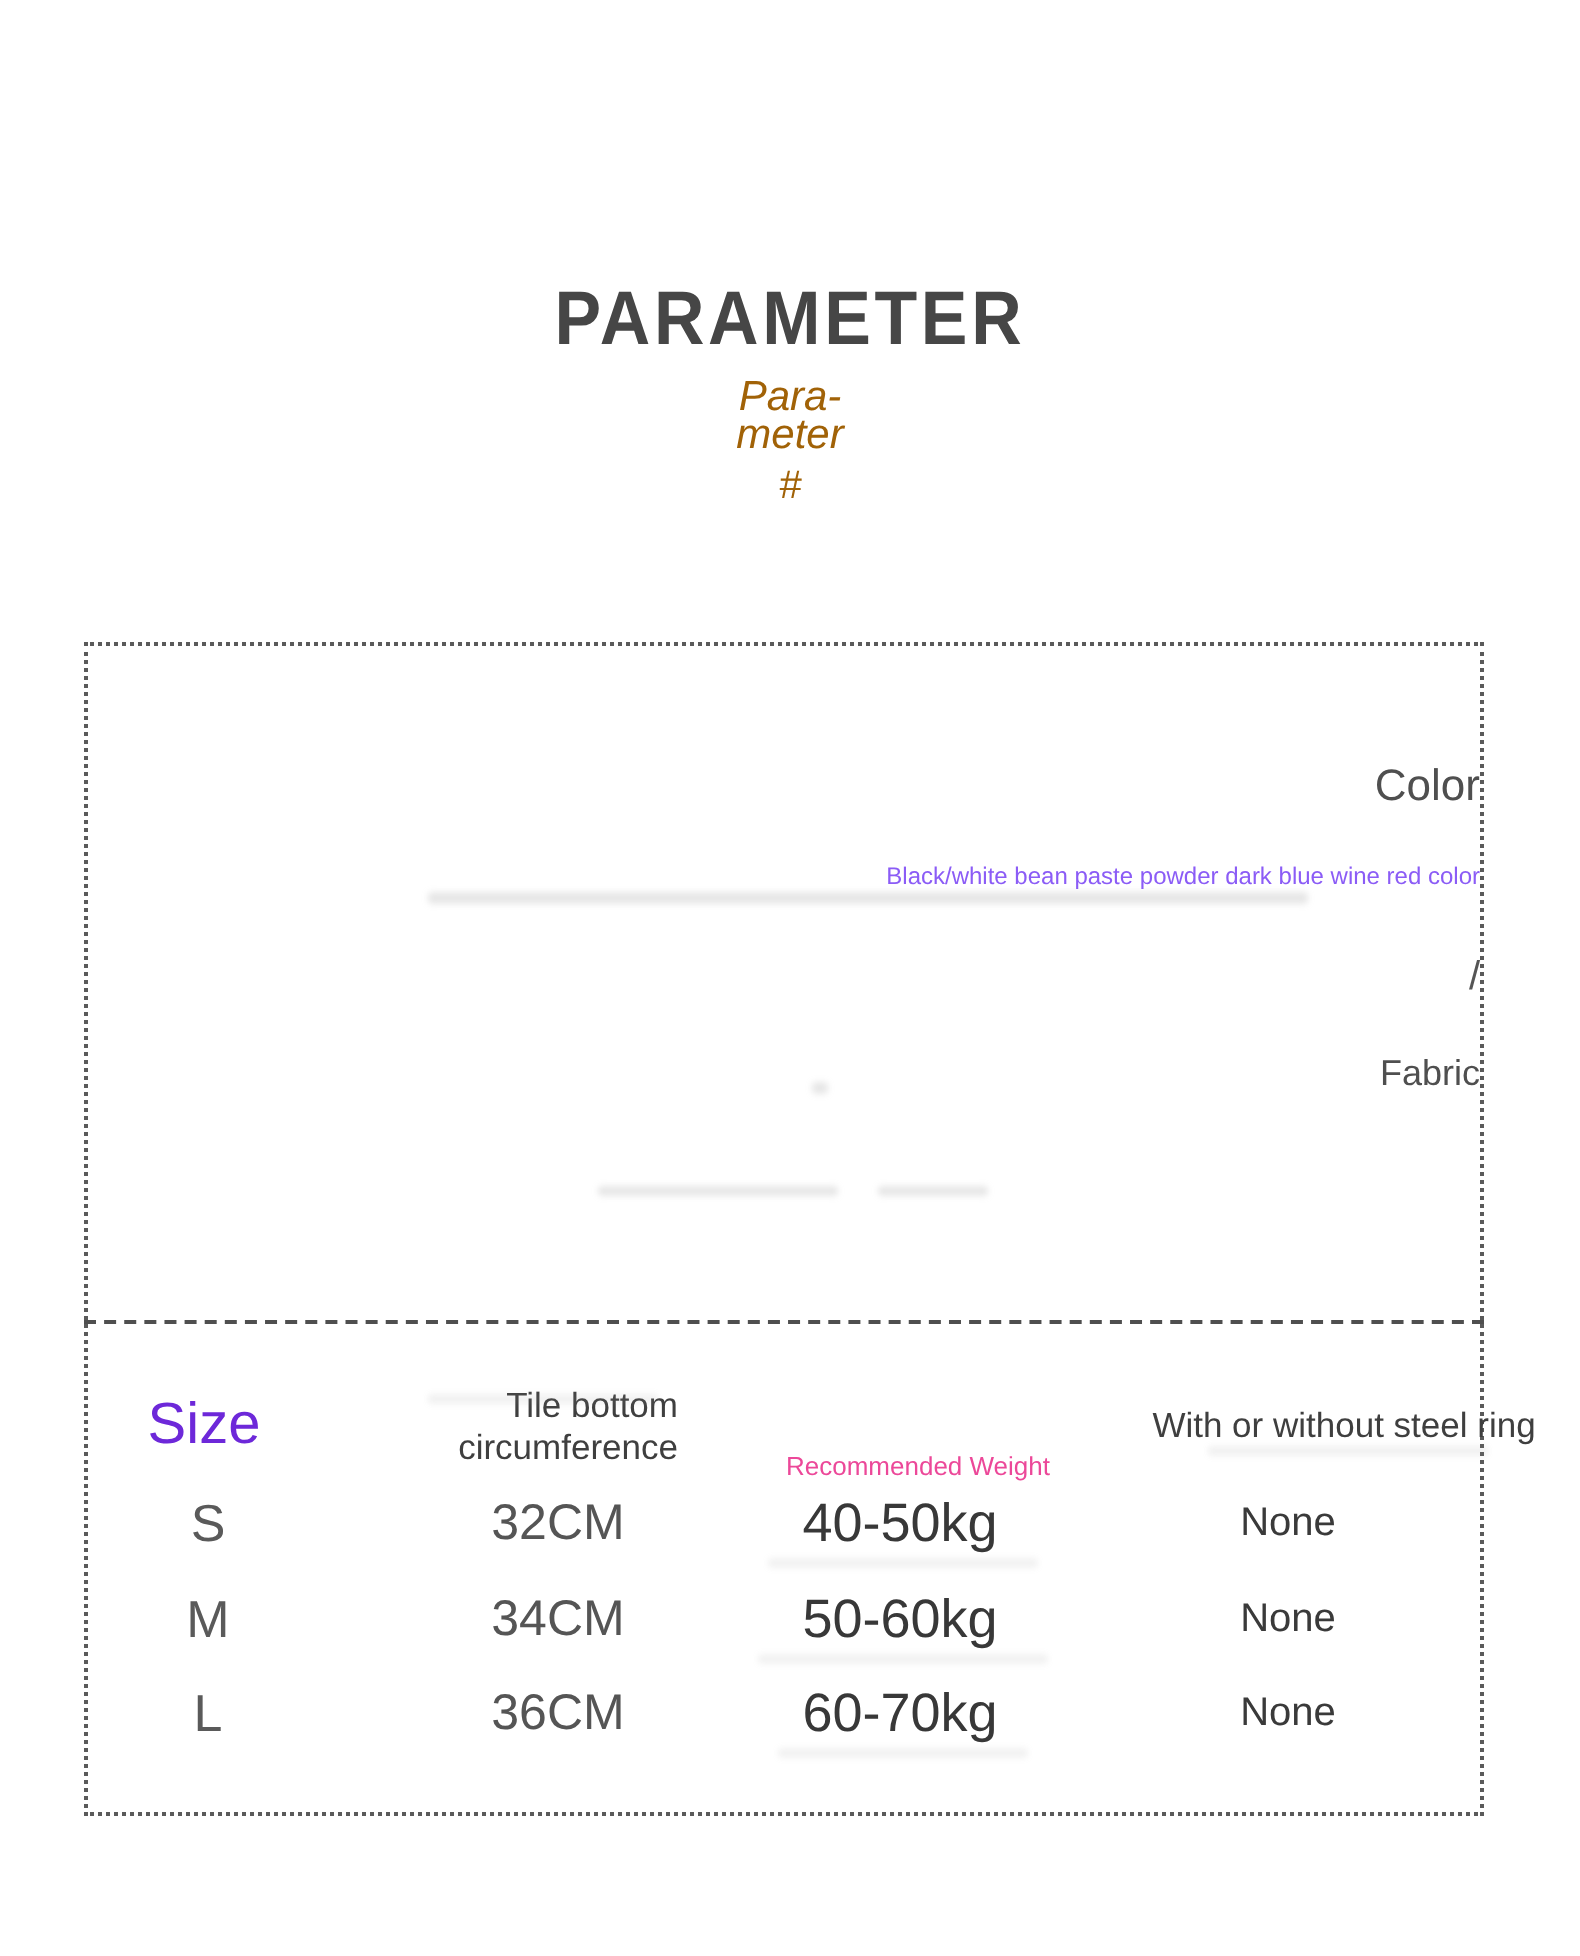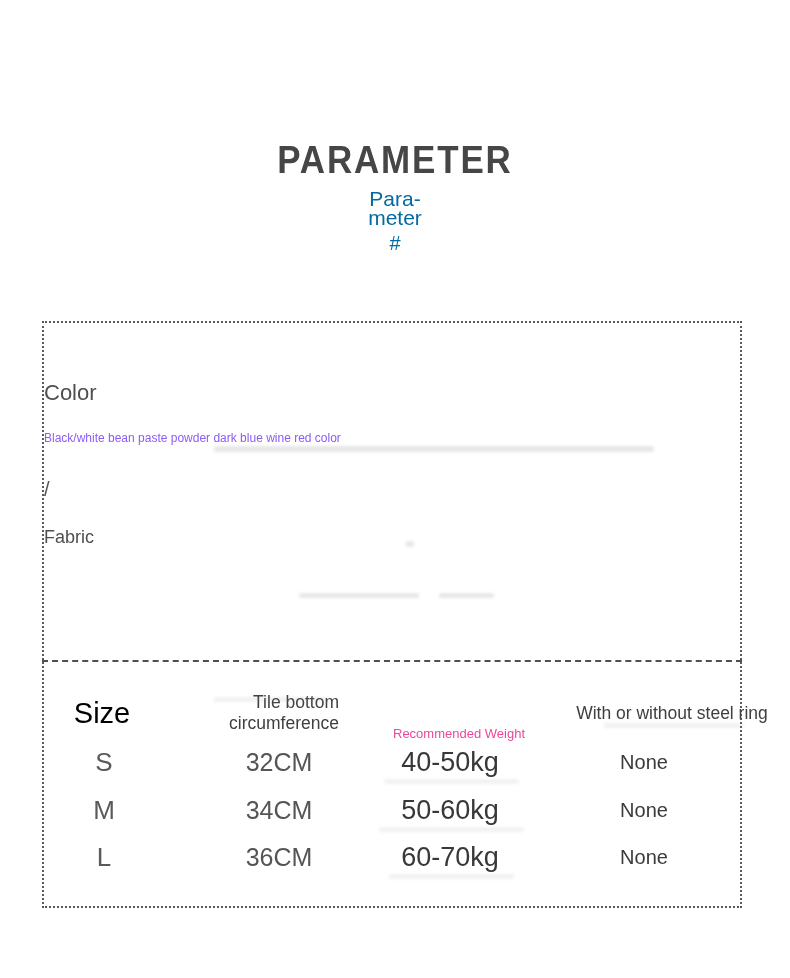--- a/index.html
+++ b/index.html
@@ -5,36 +5,37 @@
   html, body { margin: 0; padding: 0; }
   body {
     width: 790px; height: 978px;
     background: #ffffff;
     position: relative;
     overflow: hidden;
     font-family: "Liberation Sans", "DejaVu Sans", sans-serif;
     color: #4a4a4a;
   }
   .abs { position: absolute; }
-  .center-line { left: 0; right: 0; text-align: left; transform: translateY(-50%); }
+  .center-line { left: 0; right: 0; text-align: right; transform: translateY(-50%); }
 
   
   .brand-title {
     top: 139px; left: 0; right: 0;
     text-align: center;
     font-size: 38px; font-weight: bold;
     letter-spacing: 2px;
     color: #464646;
     transform: scaleX(0.92);
   }
   .brand-sub {
     top: 189px; left: 0; right: 0;
     text-align: center;
     font-size: 21px; line-height: 19px;
-    color: #0369a1;
+    color: #a16207;
+    font-style: italic;
   }
   .brand-sub .hash { margin-top: 7px; font-size: 20px; }
 
   
   .panel {
     left: 42px; top: 321px;
     width: 700px; height: 587px;
     box-sizing: border-box;
     border: 2px dotted #5a5a5a;
   }
@@ -50,21 +51,21 @@
   }
 
   
   .trow { position: absolute; left: 0; width: 100%; height: 0; }
   .cell {
     position: absolute;
     transform: translate(-50%, -50%);
     white-space: nowrap;
     top: 0;
   }
-  .h-size   { left: 58px;  font-size: 29px;   color: #000000; }
+  .h-size   { left: 58px;  font-size: 29px;   color: #6d28d9; }
   .h-circ   { left: 225px; font-size: 17.5px; color: #3f3f3f;
               white-space: normal; width: 140px; text-align: right; line-height: 1.18; }
   .h-weight { left: 415px; font-size: 13px; color: #ec4899; margin-top: 20px; }
   .h-ring   { left: 628px; font-size: 17.5px; color: #3f3f3f; }
 
   .d-size { left: 60px;  font-size: 26px; color: #5a5a5a; }
   .d-circ { left: 235px; font-size: 25px; color: #555555; }
   .d-wt   { left: 406px; font-size: 27px; color: #383838; text-align: center; }
   .d-ring { left: 600px; font-size: 20px; color: #3a3a3a; }
 

